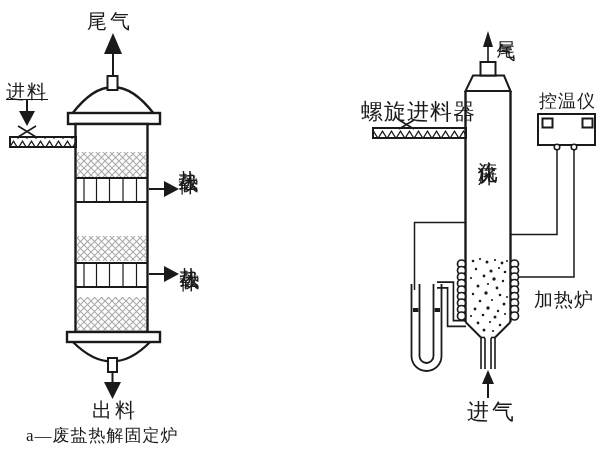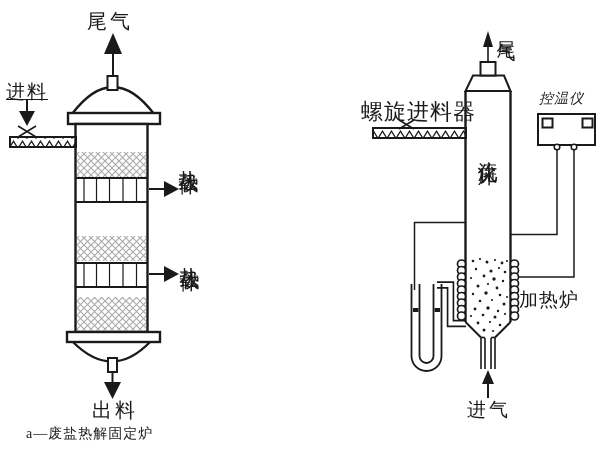--- a/index.html
+++ b/index.html
@@ -3,21 +3,21 @@
 <meta charset="utf-8">
 <style>
   html,body{margin:0;padding:0;background:#ffffff;}
   #canvas{
     position:relative;width:604px;height:461px;background:#ffffff;overflow:hidden;
     font-family:"Liberation Serif","DejaVu Serif",serif;color:#1a1a1a;
   }
   #linework{position:absolute;left:0;top:0;}
   .lbl{position:absolute;white-space:nowrap;line-height:1.05;color:#1a1a1a;}
   .vlabel{writing-mode:vertical-rl;text-orientation:upright;}
-  .caption{font-size:14px;letter-spacing:1px;}
+  .caption{font-size:17px;letter-spacing:1px;}
 </style>
 </head>
 <body>
 
 <div id="canvas">
 
   <svg id="linework" width="604" height="461" viewBox="0 0 604 461">
     <defs>
       <pattern id="xh" width="7" height="7" patternUnits="userSpaceOnUse">
         <path d="M0 0 L7 7 M7 0 L0 7" stroke="#a9a9a9" stroke-width="1.1" fill="none"></path>
@@ -216,18 +216,18 @@
 
   <div class="lbl" style="left:87px;top:11px;font-size:20px;letter-spacing:3px;">尾气</div>
   <div class="lbl" style="left:6px;top:82px;font-size:19px;letter-spacing:2px;text-decoration:underline;">进料</div>
   <div class="lbl vlabel" style="left:178px;top:155px;font-size:20px;letter-spacing:2px;">热载体</div>
   <div class="lbl vlabel" style="left:179px;top:252px;font-size:20px;letter-spacing:2px;">热载体</div>
   <div class="lbl" style="left:92px;top:400px;font-size:20px;letter-spacing:3px;text-align:center;">出料</div>
   <div class="lbl caption" style="left:26px;top:427px;">a—废盐热解固定炉</div>
 
   <div class="lbl vlabel" style="left:496px;top:26px;font-size:19px;letter-spacing:2px;">尾气</div>
   <div class="lbl" style="left:361px;top:100px;font-size:22px;letter-spacing:1px;">螺旋进料器</div>
-  <div class="lbl" style="left:539px;top:92px;font-size:14px;letter-spacing:1px;font-style:italic;">控温仪</div>
+  <div class="lbl" style="left:539px;top:92px;font-size:18px;letter-spacing:1px;">控温仪</div>
   <div class="lbl vlabel" style="left:477px;top:145px;font-size:20px;letter-spacing:2px;">流化床</div>
-  <div class="lbl" style="left:519px;top:290px;font-size:19px;letter-spacing:1px;">加热炉</div>
-  <div class="lbl" style="left:467px;top:400px;font-size:19px;letter-spacing:3px;">进气</div>
+  <div class="lbl" style="left:519px;top:290px;font-size:19px;letter-spacing:1px;padding-left:15px;">加热炉</div>
+  <div class="lbl" style="left:467px;top:400px;font-size:22px;letter-spacing:3px;">进气</div>
 
 </div>
 
 </body></html>

